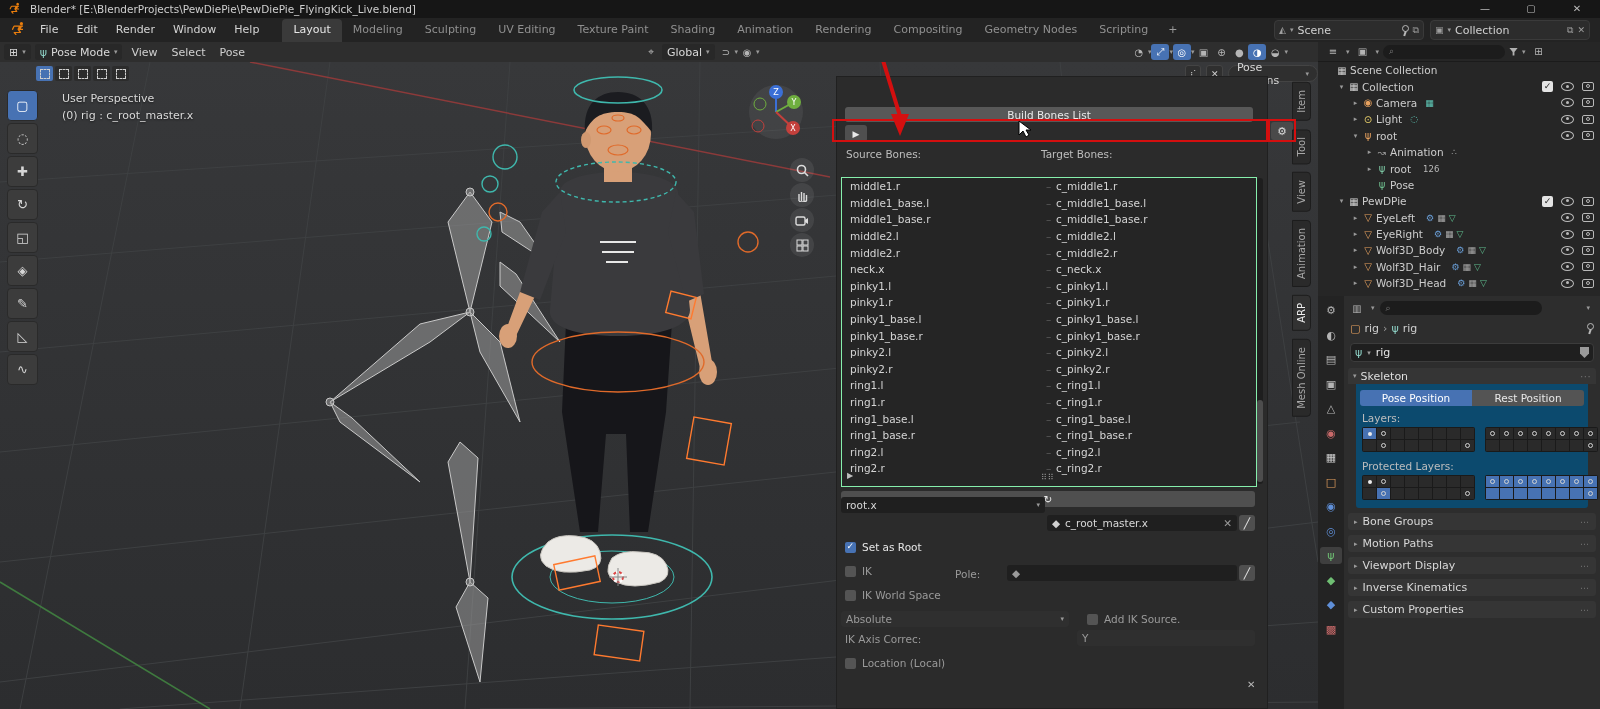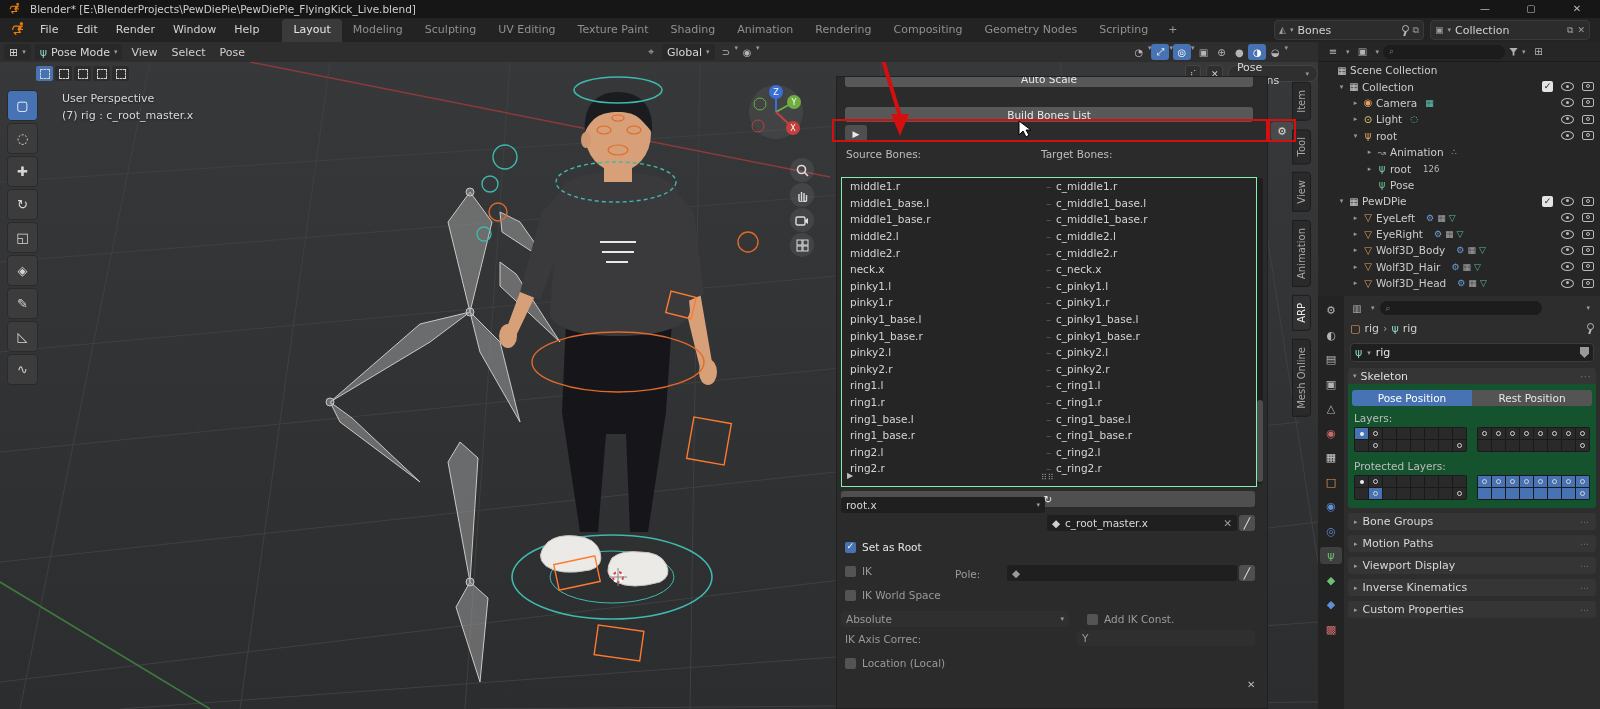--- a/index.html
+++ b/index.html
@@ -1,19 +1,19 @@
 <!DOCTYPE html>
 <html><head>
 <meta charset="utf-8">
 <style>
   html,body{margin:0;padding:0;background:#1a1a1a;width:1600px;height:709px;overflow:hidden;
     font-family:"DejaVu Sans","Liberation Sans",sans-serif;font-size:11px;color:#c9c9c9;
     -webkit-font-smoothing:antialiased;user-select:none}
   .abs{position:absolute}
-  .row{display:flex;}
+  .row{display:flex;align-items:center}
   
   #titlebar{position:absolute;left:0;top:0;width:1600px;height:18px;background:#161616;display:flex;align-items:center;color:#cfcfcf;font-size:10.5px}
   #titlebar .blogo{width:14px;height:10px;margin:0 8px 0 8px;color:#e87d0d;font-size:11px;line-height:10px}
   .wincontrols{margin-left:auto;display:flex;height:18px}
   .wincontrols div{width:46px;text-align:center;line-height:18px;color:#bbb;font-size:10px}
   
   #topbar{position:absolute;left:0;top:18px;width:1600px;height:24px;background:#232323;display:flex;align-items:center;border-bottom:1px solid #161616}
   #topbar .blogo2{color:#e87d0d;font-size:13px;margin:0 8px 0 10px}
   .menu-item{padding:0 9px;color:#d4d4d4;line-height:24px}
   .ws-tabs{display:flex;margin-left:14px;height:24px;align-items:flex-end}
@@ -52,21 +52,21 @@
   
   #props{position:absolute;left:1318px;top:296px;width:282px;height:413px;background:#2d2d2d}
   #prop-tabs{position:absolute;left:0;top:0;width:26px;height:413px;background:#232323;display:flex;flex-direction:column;align-items:center;padding-top:6px;gap:7.5px;box-sizing:border-box}
   .ptab{width:22px;height:17px;display:flex;align-items:center;justify-content:center;font-size:11px;border-radius:3px}
   .ptab.active{background:#3f3f3f}
   #prop-body{position:absolute;left:26px;top:0;width:256px;height:413px}
   .p-search-row{display:flex;align-items:center;gap:5px;padding:4px 6px 2px 4px}
   .p-bread{display:flex;align-items:center;gap:4px;padding:4px 6px;color:#cfcfcf}
   .p-namefield{margin:4px 6px;background:#1f1f1f;border:1px solid #3c3c3c;border-radius:4px;height:17px;display:flex;align-items:center;padding:0 4px;gap:5px}
   .section-h{margin:6px 4px 0 4px;background:#353535;border-radius:3px 3px 0 0;height:16px;display:flex;align-items:center;padding:0 5px;gap:4px;color:#dedede}
-  .section-b{margin:0 4px;background:#14532d;border-radius:0 0 3px 3px;padding:4px 4px 8px 4px}
+  .section-b{margin:0 12px;background:#0c4a6e;border-radius:0 0 3px 3px;padding:4px 4px 8px 4px}
   .seg{display:flex;margin:2px 0 6px 0}
   .seg div{flex:1;height:16px;line-height:16px;text-align:center;background:#545454;color:#e8e8e8;font-size:10.5px}
   .seg div:first-child{border-radius:3px 0 0 3px}
   .seg div:last-child{border-radius:0 3px 3px 0}
   .seg .active{background:#4772b3;color:#fff}
   .lay-label{color:#bdbdbd;margin:3px 0 3px 2px;font-size:10.5px}
   .lgrids{display:flex;gap:10px;margin-left:2px}
   .lgrid{display:grid;grid-template-columns:repeat(8,13px);grid-auto-rows:11px;gap:1px;background:#1a1a1a;padding:1px;border-radius:2px}
   .cell{background:#2a2a2a;position:relative}
   .cell.a,.cell.b,.cell.e{background:#4772b3}
@@ -160,21 +160,21 @@
       <div class="ws-tab">Rendering</div>
       <div class="ws-tab">Compositing</div>
       <div class="ws-tab">Geometry Nodes</div>
       <div class="ws-tab">Scripting</div>
     </div>
   <span class="menu-item dim">+</span>
   <div class="scene-widgets">
     <div class="widget" style="width:140px">
       <span class="mini-ic">◭</span>
       <span class="chev">▾</span>
-      <span>Bones</span>
+      <span>Scene</span>
       <span style="margin-left:auto" class="pinic"></span>
       <span class="mini-ic">⧉</span>
     </div>
     <div class="widget" style="width:150px">
       <span class="mini-ic">▣</span>
       <span class="chev">▾</span>
       <span>Collection</span>
       <span style="margin-left:auto" class="mini-ic">⧉</span>
       <span class="mini-ic">✕</span>
     </div>
@@ -811,21 +811,21 @@
     <span>
         <i></i>
       </span>
     <span>
         <i></i>
       </span>
   </div>
 
   <div class="overlaytxt">
     <div>User Perspective</div>
-    <div>(7) rig : c_root_master.x</div>
+    <div>(0) rig : c_root_master.x</div>
   </div>
 
   <div id="toolbar">
 
       <div class="tbtn active">
         <span>▢</span>
       </div>
 
       <div class="tbtn">
         <span>◌</span>
@@ -889,21 +889,20 @@
   <div class="floathdr" style="left:1185px">
     <span class="sq">⁝⁚</span>
     <span class="sq">✕</span>
     <span class="pill">
       <span>Pose Options</span>
       <span class="chev">▾</span>
     </span>
   </div>
 
   <div id="sidepanel">
-    <div class="pbtn" style="left:8px;top:-6px;width:408px;height:16px">Auto Scale</div>
     <div class="pbtn" style="left:8px;top:30px;width:408px;height:15px">Build Bones List</div>
     <div class="pbtn" style="left:8px;top:48px;width:22px;height:17px;background:#4f4f4f">
         <span style="font-size:9px">▶</span>
       </div>
     <div class="plabel" style="left:9px;top:71px">Source Bones:</div>
     <div class="plabel" style="left:204px;top:71px">Target Bones:</div>
 
     <div id="bonelist">
 
         <div class="brow">
@@ -1053,21 +1052,21 @@
       <span class="chk"></span>
       <span class="dim">IK World Space</span>
     </div>
 
     <div class="ffield" style="left:4px;top:534px;width:228px;background:#2f2f2f">
       <span class="dim">Absolute</span>
       <span class="chev" style="margin-left:auto">▾</span>
     </div>
     <div class="chkrow" style="left:250px;top:536px">
       <span class="chk"></span>
-      <span class="dim">Add IK Const.</span>
+      <span class="dim">Add IK Source.</span>
     </div>
 
     <span class="plabel dim" style="left:8px;top:556px">IK Axis Correc:</span>
     <div class="ffield" style="left:240px;top:553px;width:178px;background:#2f2f2f">
       <span class="dim">Y</span>
     </div>
 
     <div class="chkrow" style="left:8px;top:580px">
       <span class="chk"></span>
       <span class="dim">Location (Local)</span>

